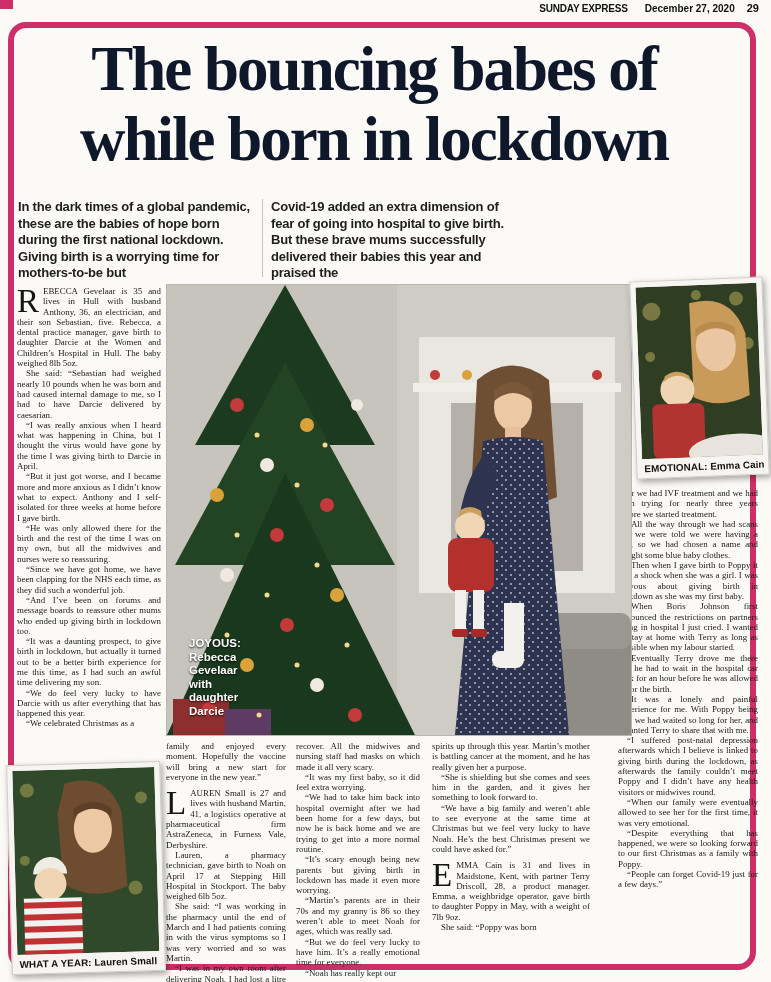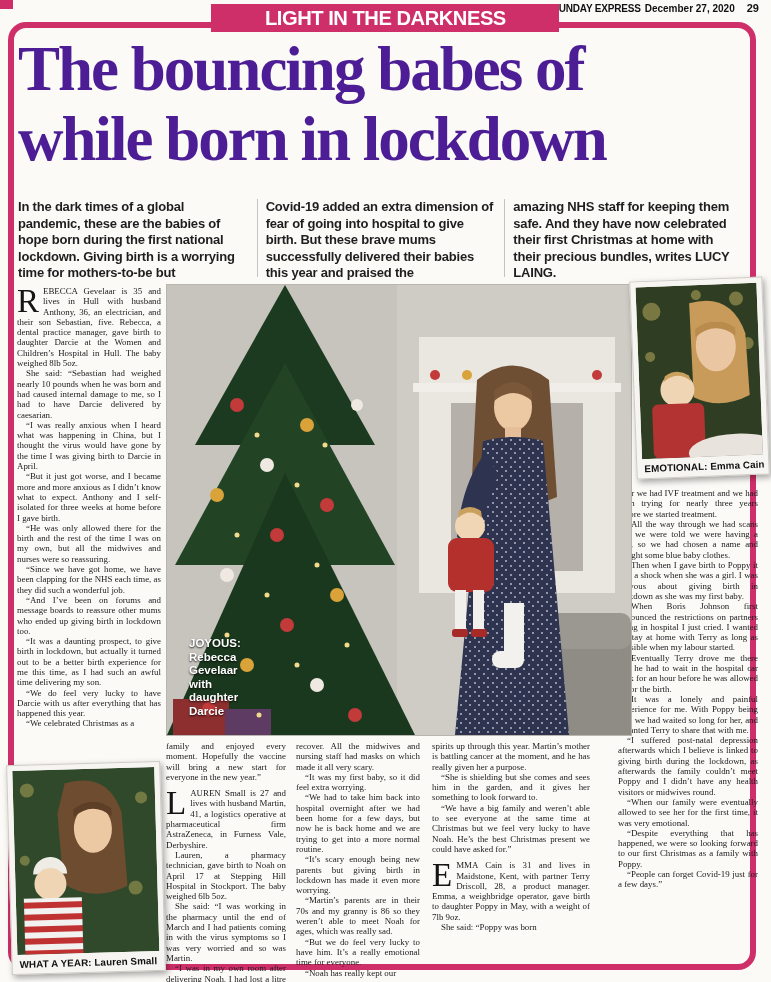--- a/index.html
+++ b/index.html
@@ -14,36 +14,36 @@
     border:6px solid #cf2f68; border-radius:18px; box-sizing:border-box; z-index:1;
   }
   .corner-tab { position:absolute; left:0; top:0; width:13px; height:9px; background:#cf2f68; z-index:2; }
   
   .masthead {
     position:absolute; top:2px; right:12px; z-index:3;
     font-family:"Liberation Sans", sans-serif; font-size:10px; color:#111;
     display:flex; align-items:baseline; white-space:nowrap;
   }
   .mh-paper { font-weight:800; letter-spacing:-0.2px; }
-  .mh-date  { font-weight:700; margin-left:4px; }
+  .mh-date  { font-weight:700; margin-left:17px; }
   .mh-page  { font-weight:800; font-size:11px; margin-left:12px; }
   
   .banner {
     position:absolute; left:211px; top:4px; width:348px; height:28px; z-index:6;
     background:#cf2f68; display:flex; align-items:center; justify-content:center;
   }
   .banner span {
     color:#fff; font-family:"Liberation Sans", sans-serif; font-weight:800;
     font-size:21px; letter-spacing:-0.5px; transform:scaleX(0.96); white-space:nowrap;
   }
   
   .headline {
-    position:absolute; left:18px; top:34px; width:734px; margin:0; z-index:2;
-    font-family:"Liberation Serif", serif; font-weight:bold; color:#4c1d95;
-    font-size:63px; line-height:70px; letter-spacing:-2px; 
+    position:absolute; left:7px; top:34px; width:734px; margin:0; z-index:2;
+    font-family:"Liberation Serif", serif; font-weight:bold; color:#0f172a;
+    font-size:63px; line-height:70px; letter-spacing:-2px; text-align:center;
   }
   .hl-line { display:block; white-space:nowrap; }
   
   .standfirst {
     position:absolute; left:18px; top:199px; width:734px; height:78px; z-index:2;
     display:flex; font-family:"Liberation Sans", sans-serif; font-weight:bold;
     font-size:13px; line-height:16.5px; color:#1e1e1e; letter-spacing:-0.2px;
   }
   .sf-col { width:233px; margin:0; padding-right:11px; }
   .sf-col + .sf-col { border-left:1px solid #c6c4c0; padding-left:8px; }
@@ -94,33 +94,29 @@
 
   <div class="corner-tab"></div>
   <div class="frame"></div>
 
   <div class="masthead">
     <span class="mh-paper">SUNDAY EXPRESS</span>
     <span class="mh-date">December 27, 2020</span>
     <span class="mh-page">29</span>
   </div>
 
-  <div class="banner">
-    <span>LIGHT IN THE DARKNESS</span>
-  </div>
 
   <h1 class="headline">
     <span class="hl-line">The bouncing babes of</span>
     <span class="hl-line">while born in lockdown</span>
   </h1>
 
   <div class="standfirst">
     <p class="sf-col">In the dark times of a global pandemic, these are the babies of hope born during the first national lockdown. Giving birth is a worrying time for mothers-to-be but</p>
     <p class="sf-col">Covid-19 added an extra dimension of fear of going into hospital to give birth. But these brave mums successfully delivered their babies this year and praised the</p>
-    <p class="sf-col">amazing NHS staff for keeping them safe. And they have now celebrated their first Christmas at home with their precious bundles, writes LUCY LAING.</p>
   </div>
 
   <div class="col col-left">
     <p class="lead"><span class="dropcap">R</span><span>EBECCA Gevelaar is 35 and lives in Hull with husband Anthony, 36, an electrician, and their son Sebastian, five. Rebecca, a dental practice manager, gave birth to daughter Darcie at the Women and Children’s Hospital in Hull. The baby weighed 8lb 5oz.</span></p>
     <p>She said: “Sebastian had weighed nearly 10 pounds when he was born and had caused internal damage to me, so I had to have Darcie delivered by caesarian.</p>
     <p>“I was really anxious when I heard what was happening in China, but I thought the virus would have gone by the time I was giving birth to Darcie in April.</p>
     <p>“But it just got worse, and I became more and more anxious as I didn’t know what to expect. Anthony and I self-isolated for three weeks at home before I gave birth.</p>
     <p>“He was only allowed there for the birth and the rest of the time I was on my own, but all the midwives and nurses were so reassuring.</p>
     <p>“Since we have got home, we have been clapping for the NHS each time, as they did such a wonderful job.</p>
     <p>“And I’ve been on forums and message boards to reassure other mums who ended up giving birth in lockdown too.</p>

